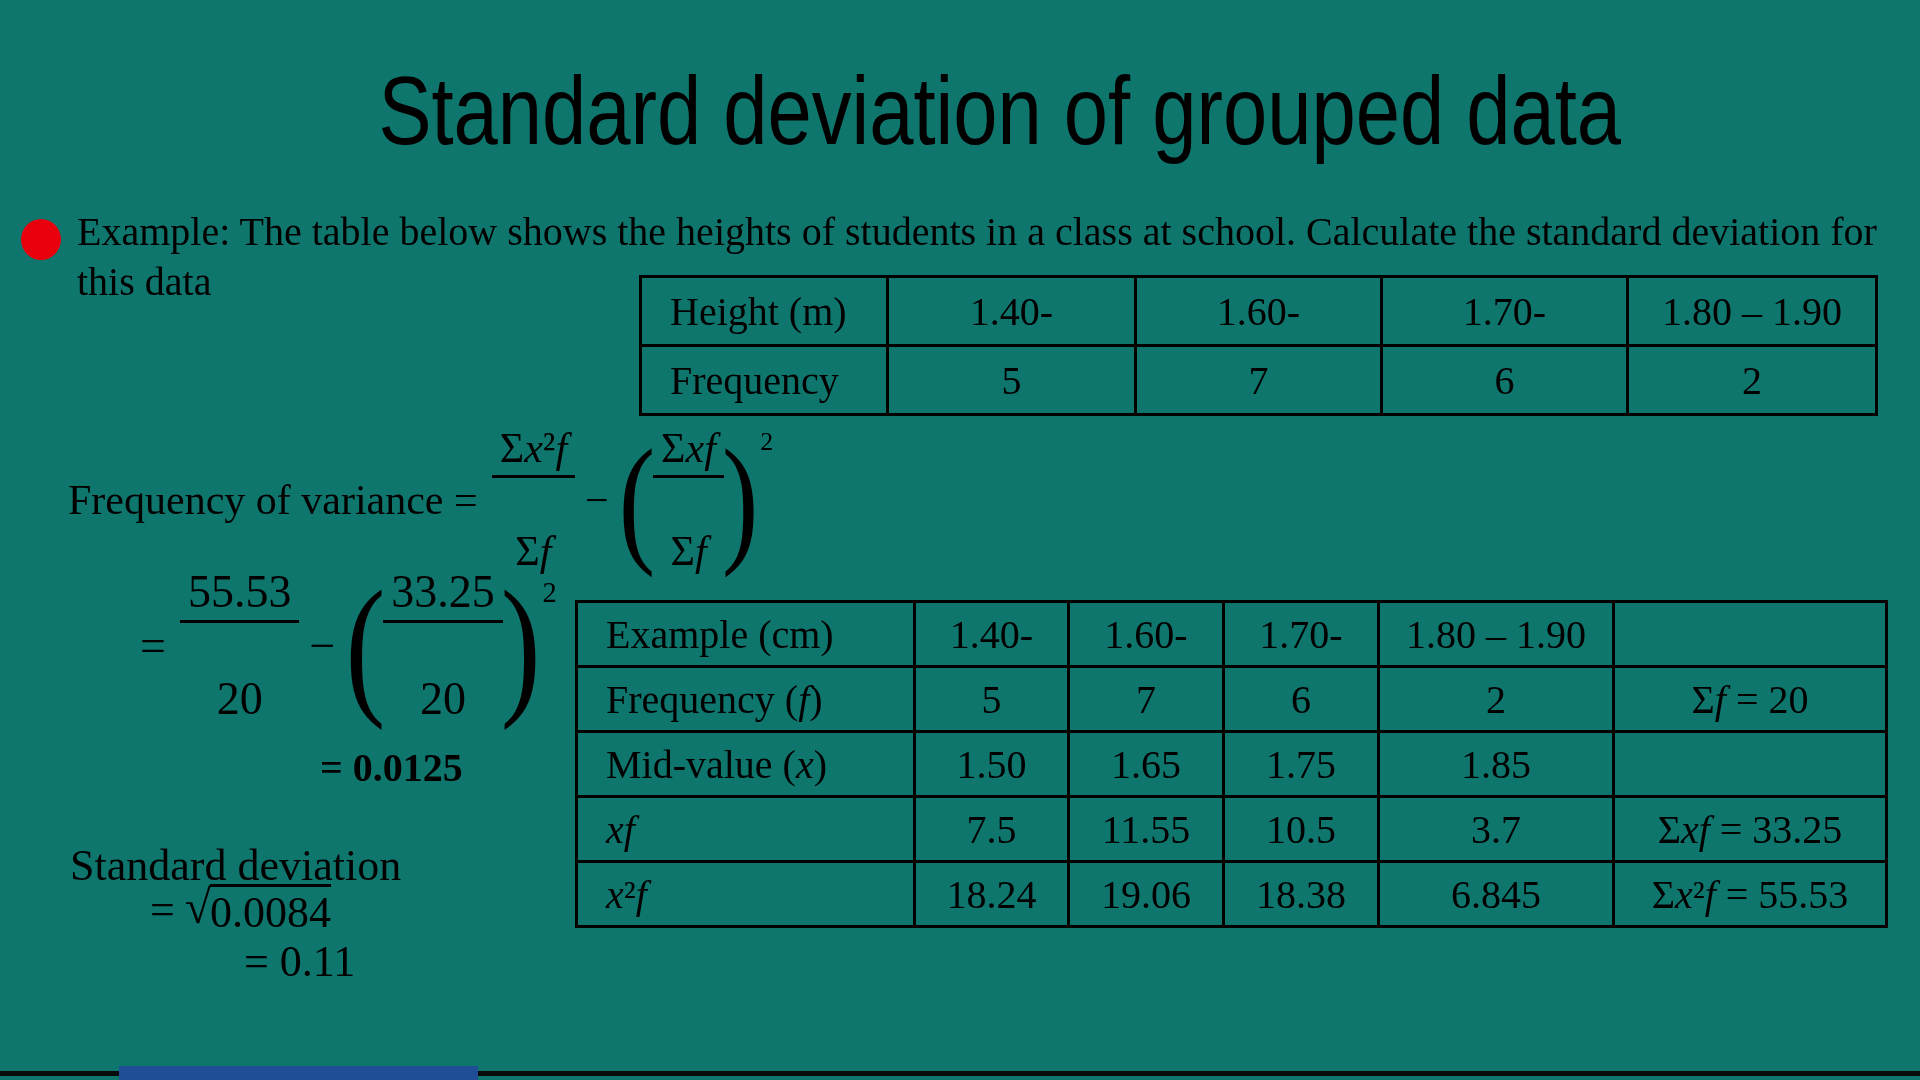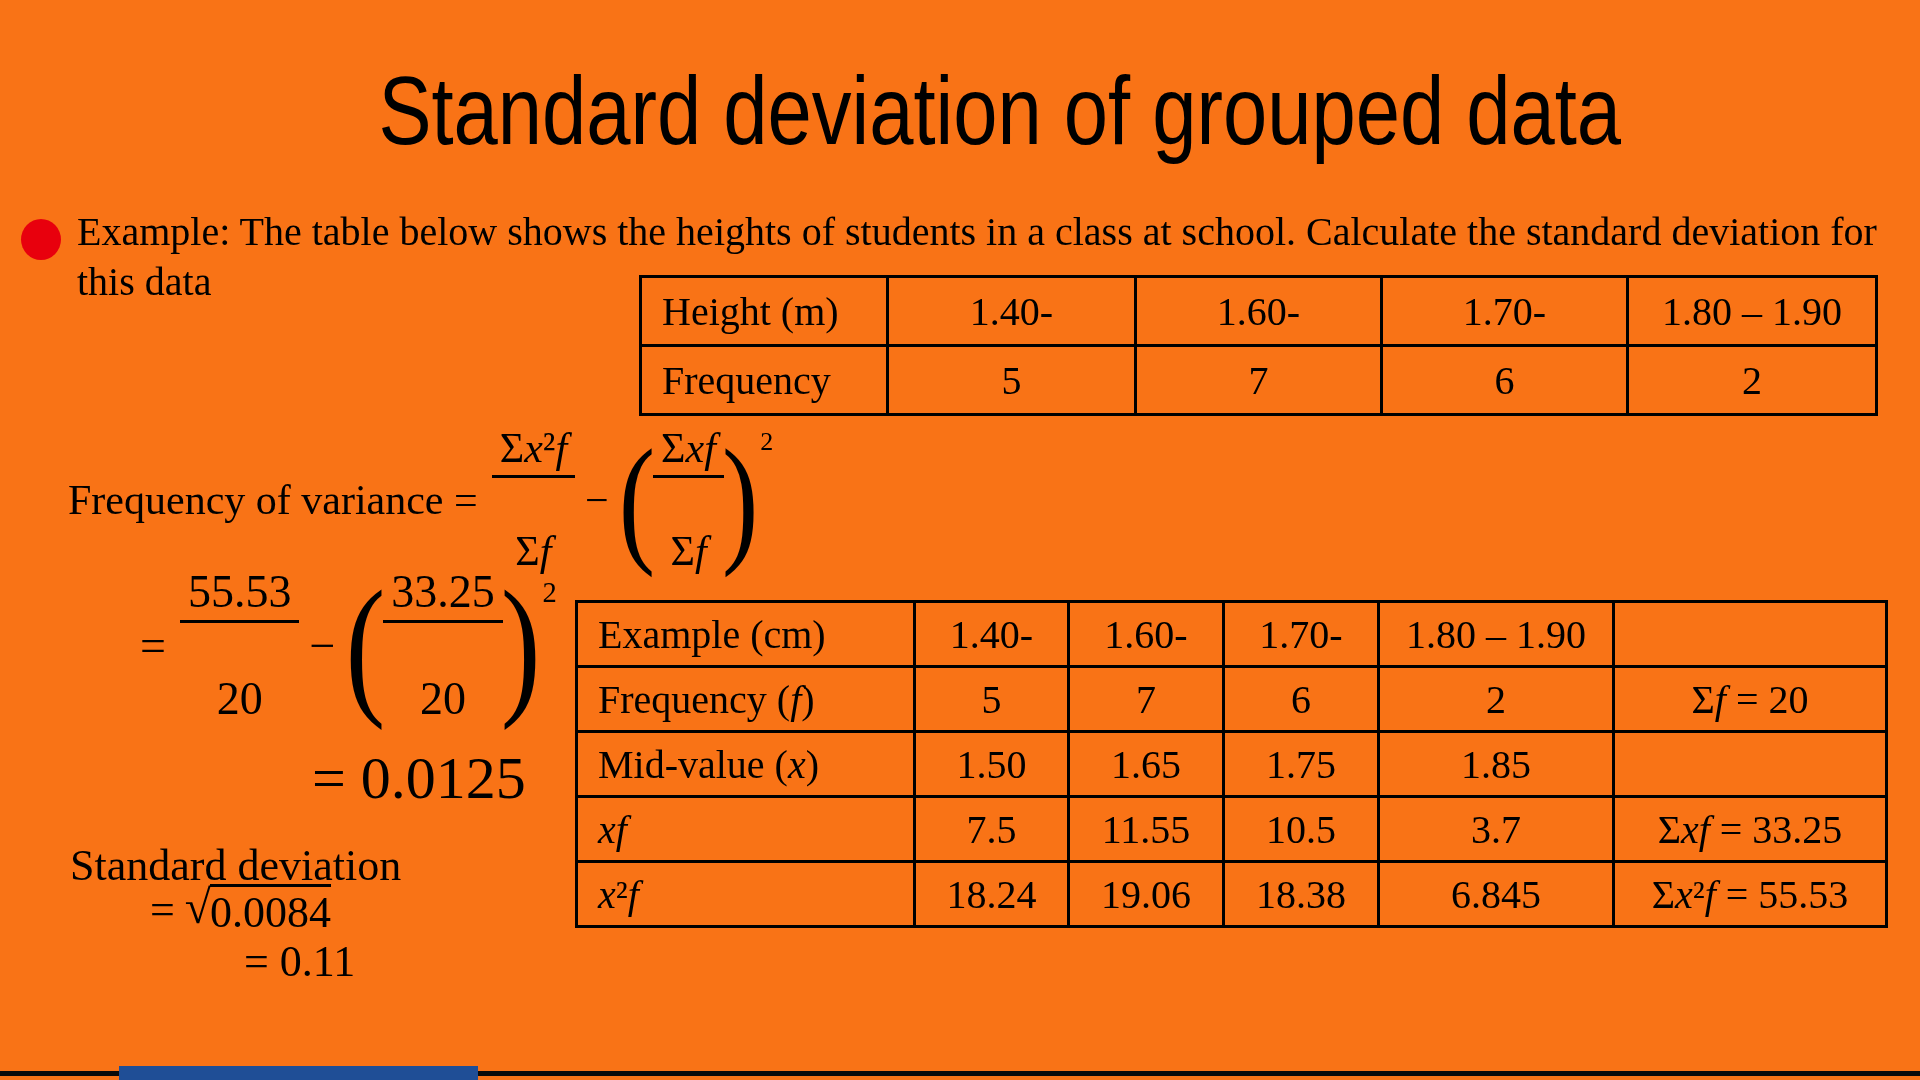--- a/index.html
+++ b/index.html
@@ -1,17 +1,17 @@
 <!DOCTYPE html>
 <html><head>
 <meta charset="utf-8">
 <style>
   html,body { margin:0; padding:0; background:#ffffff; }
   .slide {
-    position:relative; width:1920px; height:1080px; background:#f97316;
+    position:relative; width:1920px; height:1080px; background:#0f766e;
     overflow:hidden; color:#000;
     font-family:"Liberation Serif", "DejaVu Serif", serif;
   }
 
   
   .title {
     position:absolute; top:58px; left:0; width:100%;
     text-align:center; white-space:nowrap;
     font-family:"Liberation Sans", "DejaVu Sans", sans-serif;
     font-size:97px; line-height:1.1; color:#000;
@@ -27,21 +27,21 @@
     position:absolute; left:77px; top:207px; width:1815px;
     font-size:40px; line-height:50px;
   }
 
   
   table.dtable { position:absolute; border-collapse:collapse; table-layout:fixed; }
   table.dtable td {
     border:3px solid #000; font-size:40px; text-align:center;
     padding:0 8px; overflow:hidden; white-space:nowrap;
   }
-  table.dtable td:first-child { text-align:left; padding-left:20px; }
+  table.dtable td:first-child { text-align:left; padding-left:28px; }
   #table1 { left:639px; top:275px; }
   #table1 td { height:66px; }
   #table2 { left:575px; top:600px; }
   #table2 td { height:62px; }
 
   
   .formula { position:absolute; display:flex; align-items:center; }
   .f1 { left:68px; top:433px; height:134px; font-size:42px; }
   .f2 { left:140px; top:583px; height:124px; font-size:46px; }
   .lead { margin-right:14px; }
@@ -50,21 +50,21 @@
   .frac .num { align-self:stretch; text-align:center; padding:0 8px 2px; border-bottom:3px solid #000; }
   .frac .den { padding-top:10px; }
   .paren {
     display:inline-block; font-size:2.6em; font-weight:normal;
     transform:scaleY(1.3); line-height:0.95;
   }
   .paren.open  { margin-right:-2px; }
   .paren.close { margin-left:-2px; }
   .exp { font-size:0.62em; align-self:flex-start; margin-top:-6px; margin-left:2px; }
 
-  .result1 { position:absolute; left:312px; top:744px; font-size:60px; }
+  .result1 { position:absolute; left:320px; top:744px; font-size:40px;font-weight:bold; }
 
   .sd-label  { position:absolute; left:70px;  top:840px; font-size:44px; }
   .sd-line   { position:absolute; left:150px; top:884px; font-size:44px; display:inline-flex; align-items:flex-start; }
   .sqrt-sign { font-size:1.08em; margin:0 0 0 10px; line-height:1; }
   .radicand  { border-top:3px solid #000; padding-top:1px; margin-left:-1px; line-height:1.15; }
   .sd-result { position:absolute; left:244px; top:936px; font-size:44px; }
 
   
   .bottom-line { position:absolute; left:0; right:0; top:1071px; height:5px; background:#0a0a0a; }
   .bottom-bar  { position:absolute; left:119px; top:1066px; width:359px; height:14px; }

